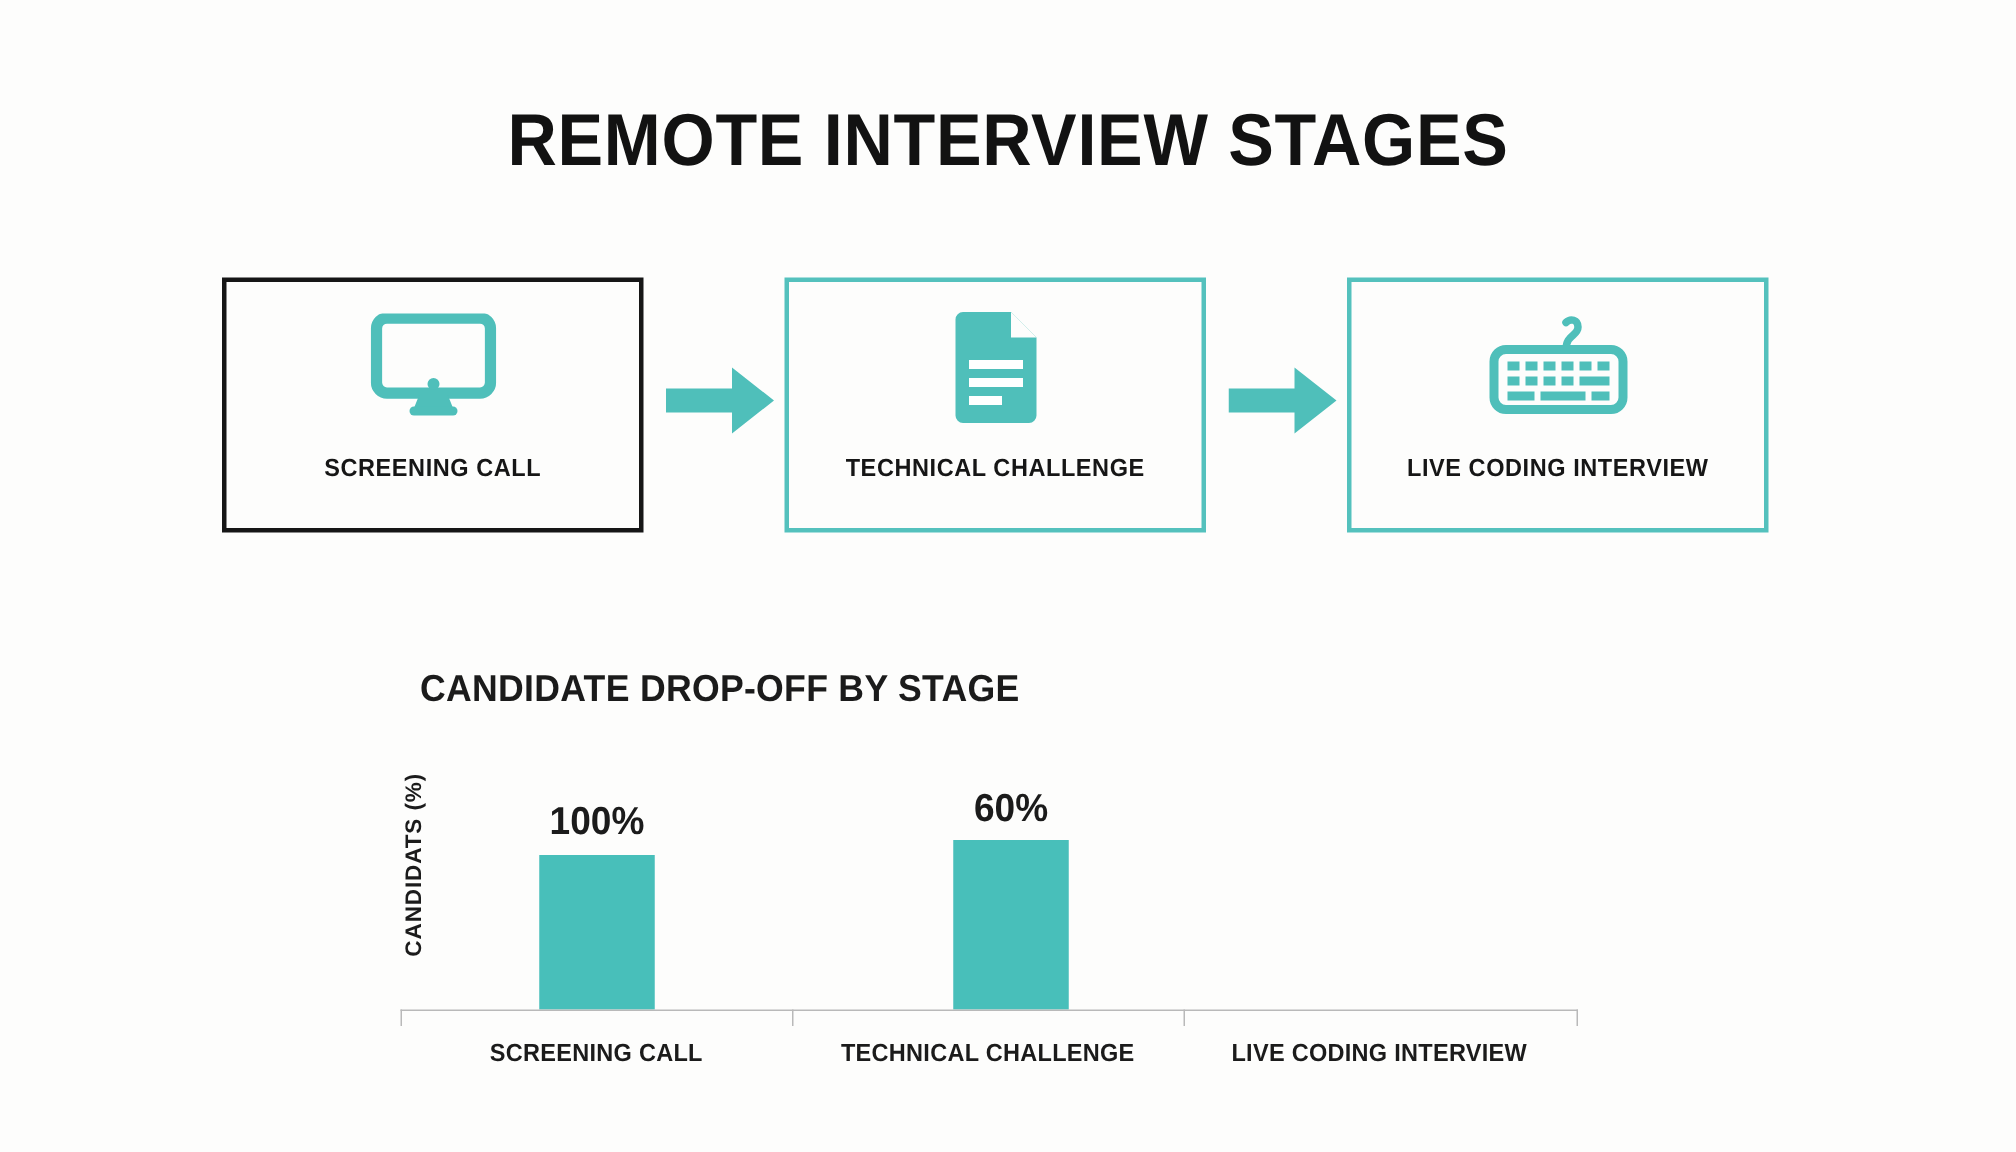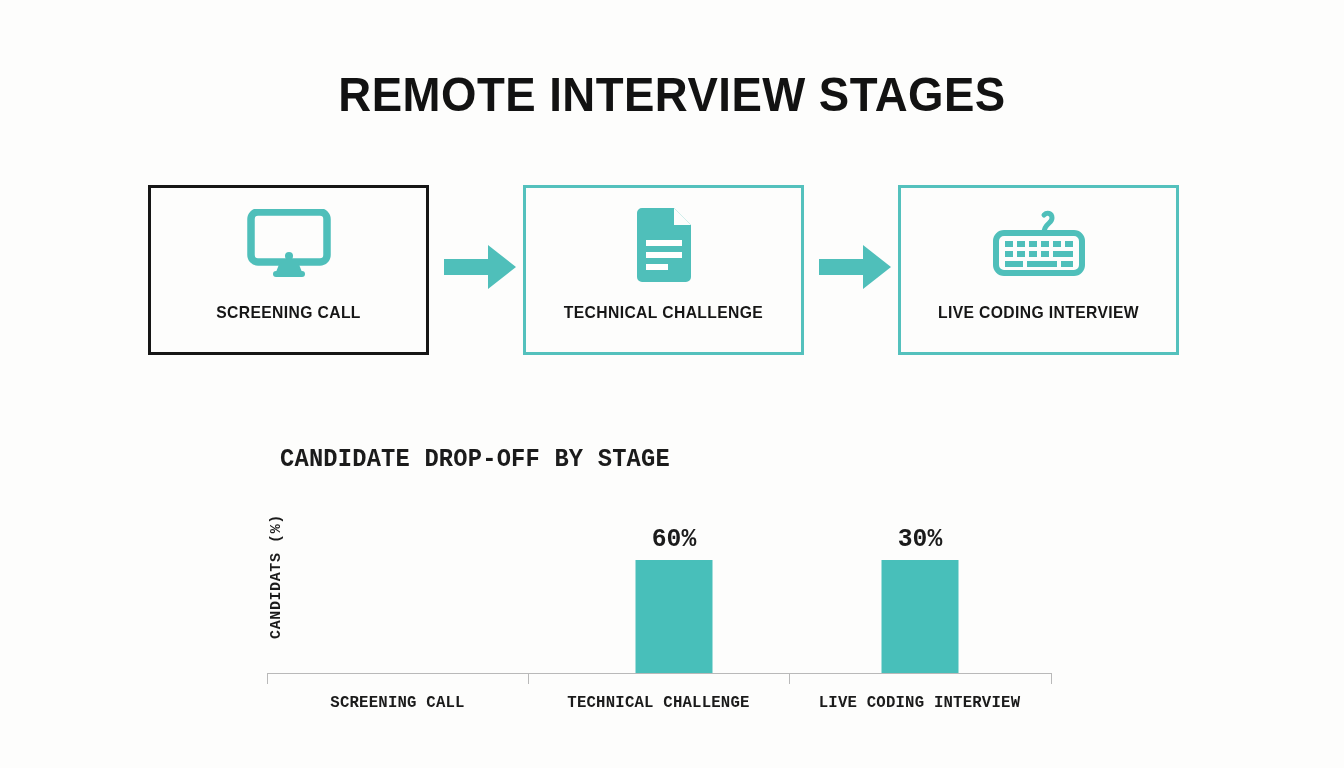--- a/index.html
+++ b/index.html
@@ -89,21 +89,20 @@
   .flow-arrow.a1 { left: 296px; }
   .flow-arrow.a2 { left: 671px; }
 
   
   #chart-block {
     position: absolute;
     left: 222px;
     top: 440px;
     width: 830px;
     height: 290px;
-    font-family: Liberation Mono, monospace;
   }
   #chart-title {
     position: absolute;
     left: 58px;
     top: 5px;
     font-size: 25px;
     font-weight: bold;
     letter-spacing: 0.2px;
     color: #1b1b1b;
     transform: scaleX(0.95);
@@ -261,30 +260,30 @@
 </div>
 
 <div id="chart-block">
 
   <div id="chart-title">CANDIDATE DROP-OFF BY STAGE</div>
 
   <div id="y-axis-label">CANDIDATS (%)</div>
 
   <div id="plot-area">
 
+    <div class="bar-slot" style="left:0px;   width:261px;">
+      <div class="bar" style="height:103px;"></div>
+      <div class="bar-value" style="bottom:110px;">100%</div>
+    </div>
 
     <div class="bar-slot" style="left:276px; width:261px;">
       <div class="bar" style="height:113px;"></div>
       <div class="bar-value" style="bottom:119px;">60%</div>
     </div>
 
-    <div class="bar-slot" style="left:522px; width:261px;">
-      <div class="bar" style="height:113px;"></div>
-      <div class="bar-value" style="bottom:119px;">30%</div>
-    </div>
   </div>
 
   <div id="axis-line"></div>
   <div class="axis-tick" style="left:45px;"></div>
   <div class="axis-tick" style="left:306px;"></div>
   <div class="axis-tick" style="left:567px;"></div>
   <div class="axis-tick" style="left:829px;"></div>
 
   <div id="x-labels">
     <div class="x-label" style="left:0px;   width:261px;">SCREENING CALL</div>

